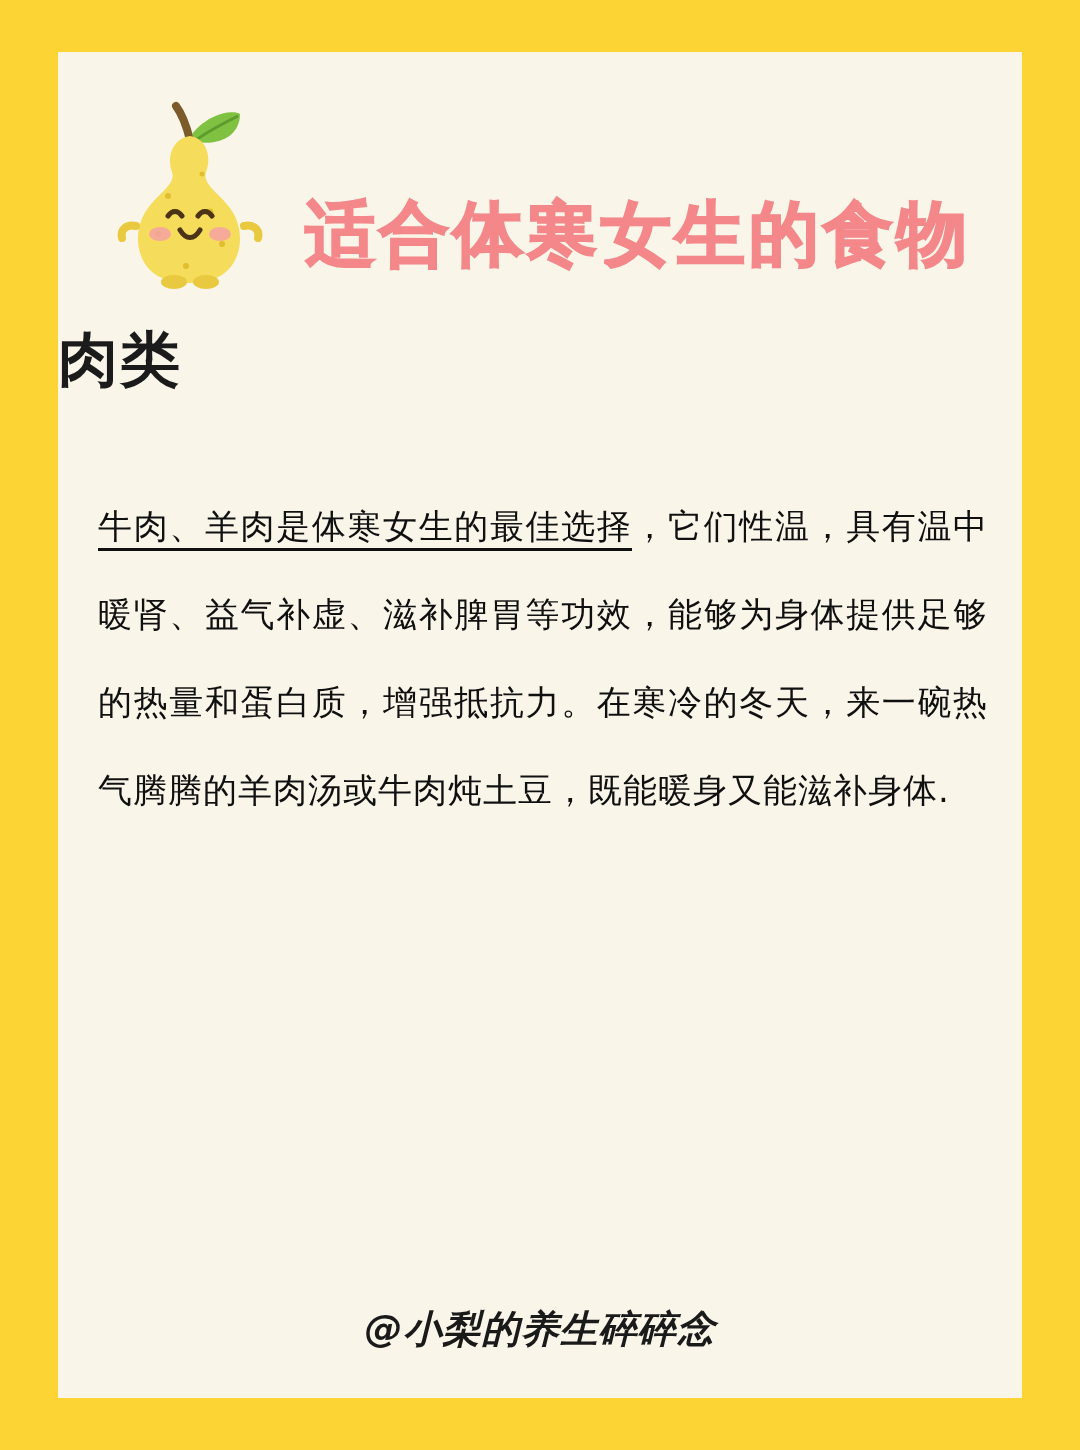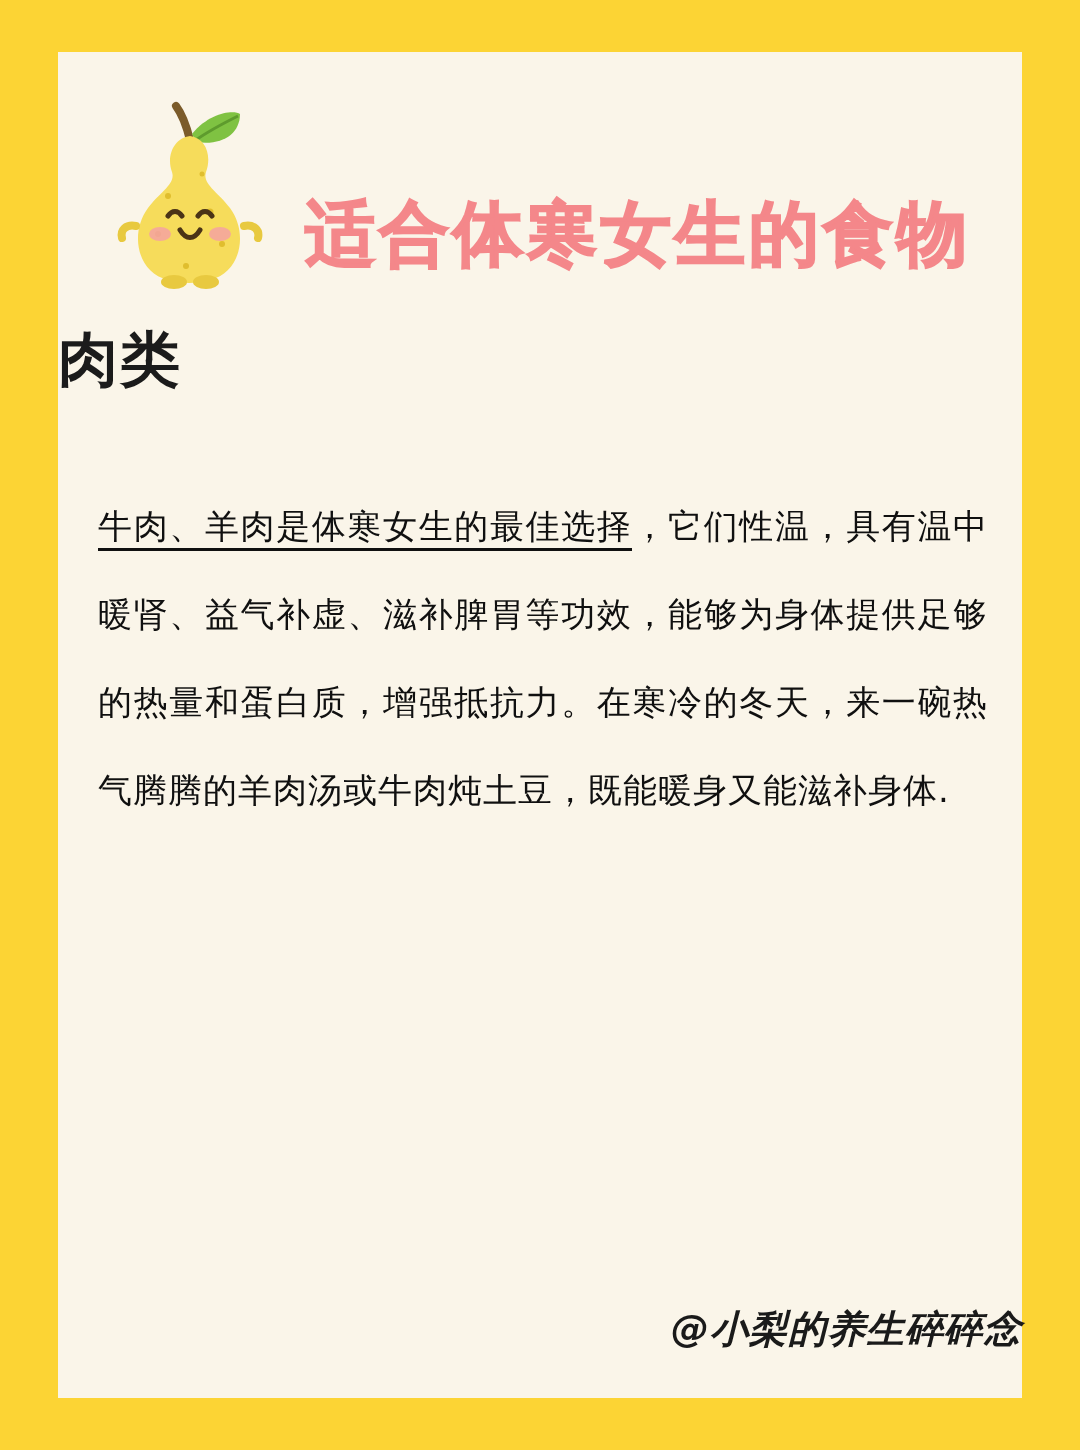--- a/index.html
+++ b/index.html
@@ -88,21 +88,21 @@
   .body-text .underlined {
     border-bottom: 3px solid #101010;
     padding-bottom: 2px;
   }
   
   .footer {
     position: absolute;
     left: 0;
     top: 1252px;
     width: 964px;
-    text-align: right;
+    text-align: center;
     font-size: 38px;
     font-weight: bold;
     font-style: italic;
     color: #1a1a1a;
     letter-spacing: 1px;
     font-family: "DejaVu Sans", "Liberation Sans", sans-serif;
   }
 </style>
 </head>
 <body>

